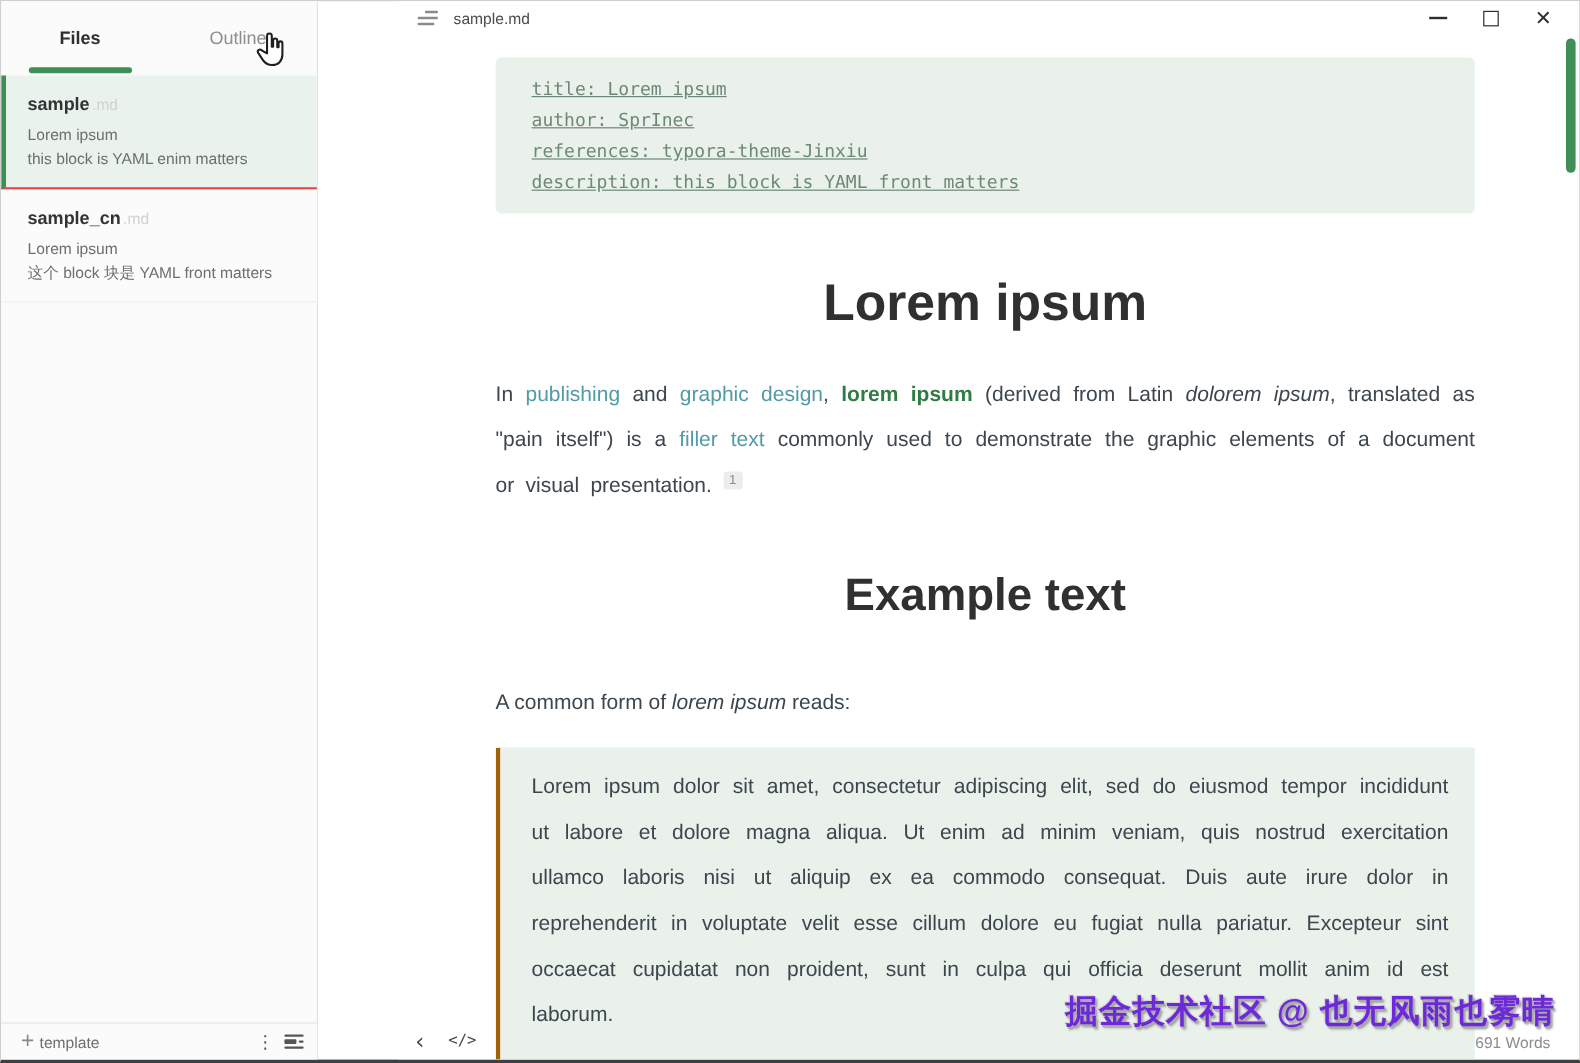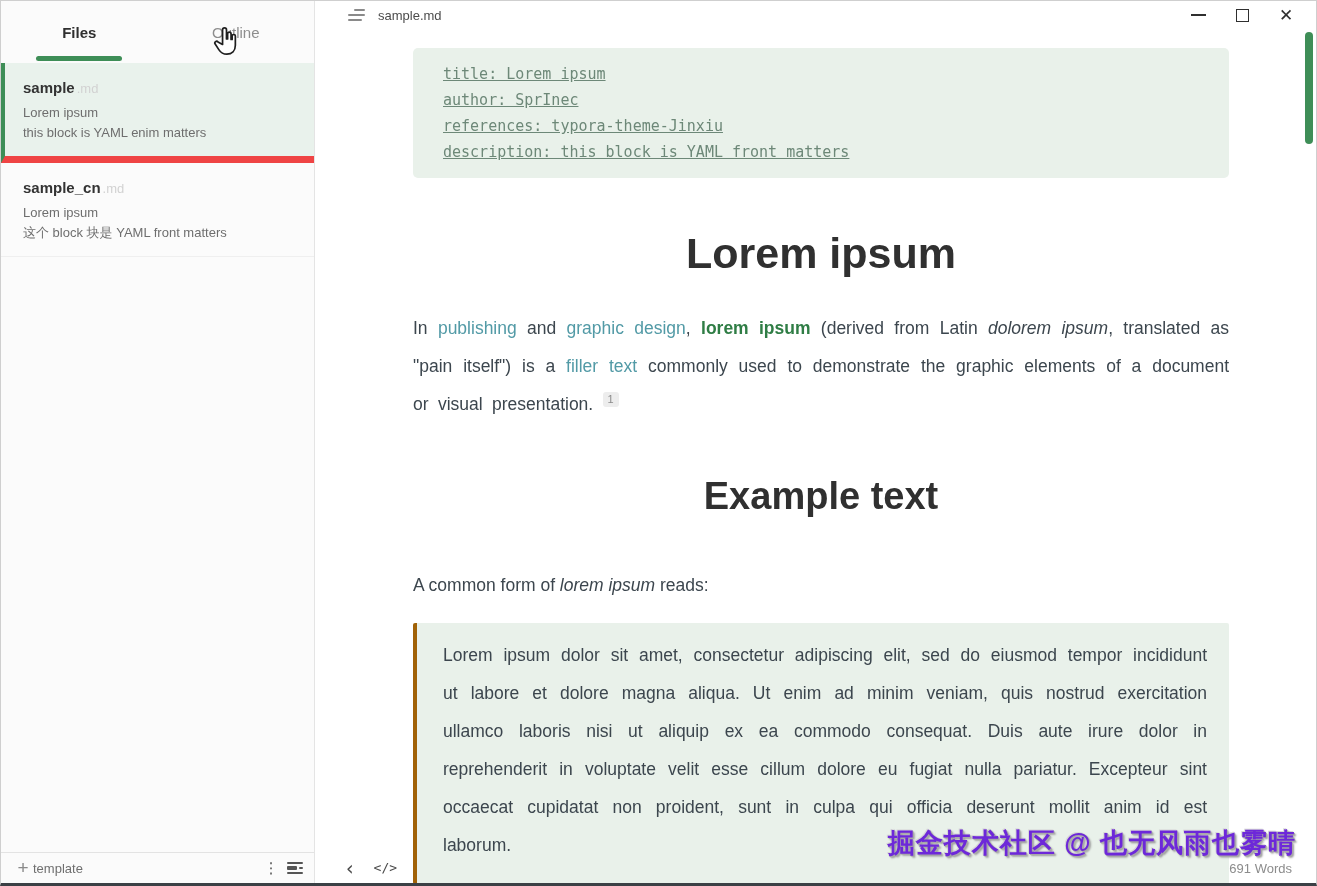--- a/index.html
+++ b/index.html
@@ -2,33 +2,33 @@
 <html><head>
 <meta charset="utf-8">
 <style>
   * { margin:0; padding:0; box-sizing:border-box; }
   html,body { width:1317px; height:886px; overflow:hidden; background:#fff;
               font-family:"Liberation Sans", sans-serif; }
   .window { position:relative; width:1317px; height:886px; background:#fff;
             border:1px solid #cfcfcf; border-bottom:3px solid #3b4045; overflow:hidden; }
 
   
-  .sidebar { position:absolute; left:0; top:0; width:314px; height:100%;
+  .sidebar { position:absolute; left:0; top:0; width:264px; height:100%;
              background:#fbfbfb; border-right:1px solid #e4e4e4; }
   .tabbar { display:flex; height:62px; }
   .tab { flex:1; position:relative; display:flex; align-items:center; justify-content:center;
          font-size:15px; color:#8e8e8e; cursor:pointer; }
   .tab.active { color:#2f2f2f; font-weight:bold; }
   .tab.active::after { content:""; position:absolute; bottom:2px; left:50%; transform:translateX(-50%);
                        width:86px; height:5px; border-radius:3px; background:#3e8e57; }
 
   .file-item { position:relative; padding:16px 20px 14px 22px; background:#fbfbfb;
                border-bottom:1px solid #efefef; cursor:pointer; }
   .file-item.selected { background:#e9f2ec; border-left:4px solid #3e8e57; padding-left:18px;
-                        border-bottom:7px solid #ef4444; }
+                        border-bottom:2px solid #ef4444; }
   .file-title { font-size:15px; font-weight:bold; color:#333; margin-bottom:7px; }
   .file-ext { font-weight:normal; font-size:13px; color:#d2d2d2; margin-left:2px; }
   .file-sub { font-size:13px; color:#6e6e6e; line-height:19.5px; }
 
   .sidebar-footer { position:absolute; left:0; bottom:0; width:100%; height:31px;
                     border-top:1px solid #e3e3e3; display:flex; align-items:center; background:#fbfbfb; }
   .sf-plus { font-size:19px; color:#8a8a8a; margin-left:12px; width:20px; text-align:center; cursor:pointer; font-weight:300;}
   .sf-template { flex:1; font-size:13px; color:#6f6f6f; }
   .sf-kebab { font-size:15px; color:#555; width:22px; text-align:center; cursor:pointer; letter-spacing:0; }
   .sf-outline-ic { width:26px; cursor:pointer; display:flex; justify-content:center; margin-right:6px; }

